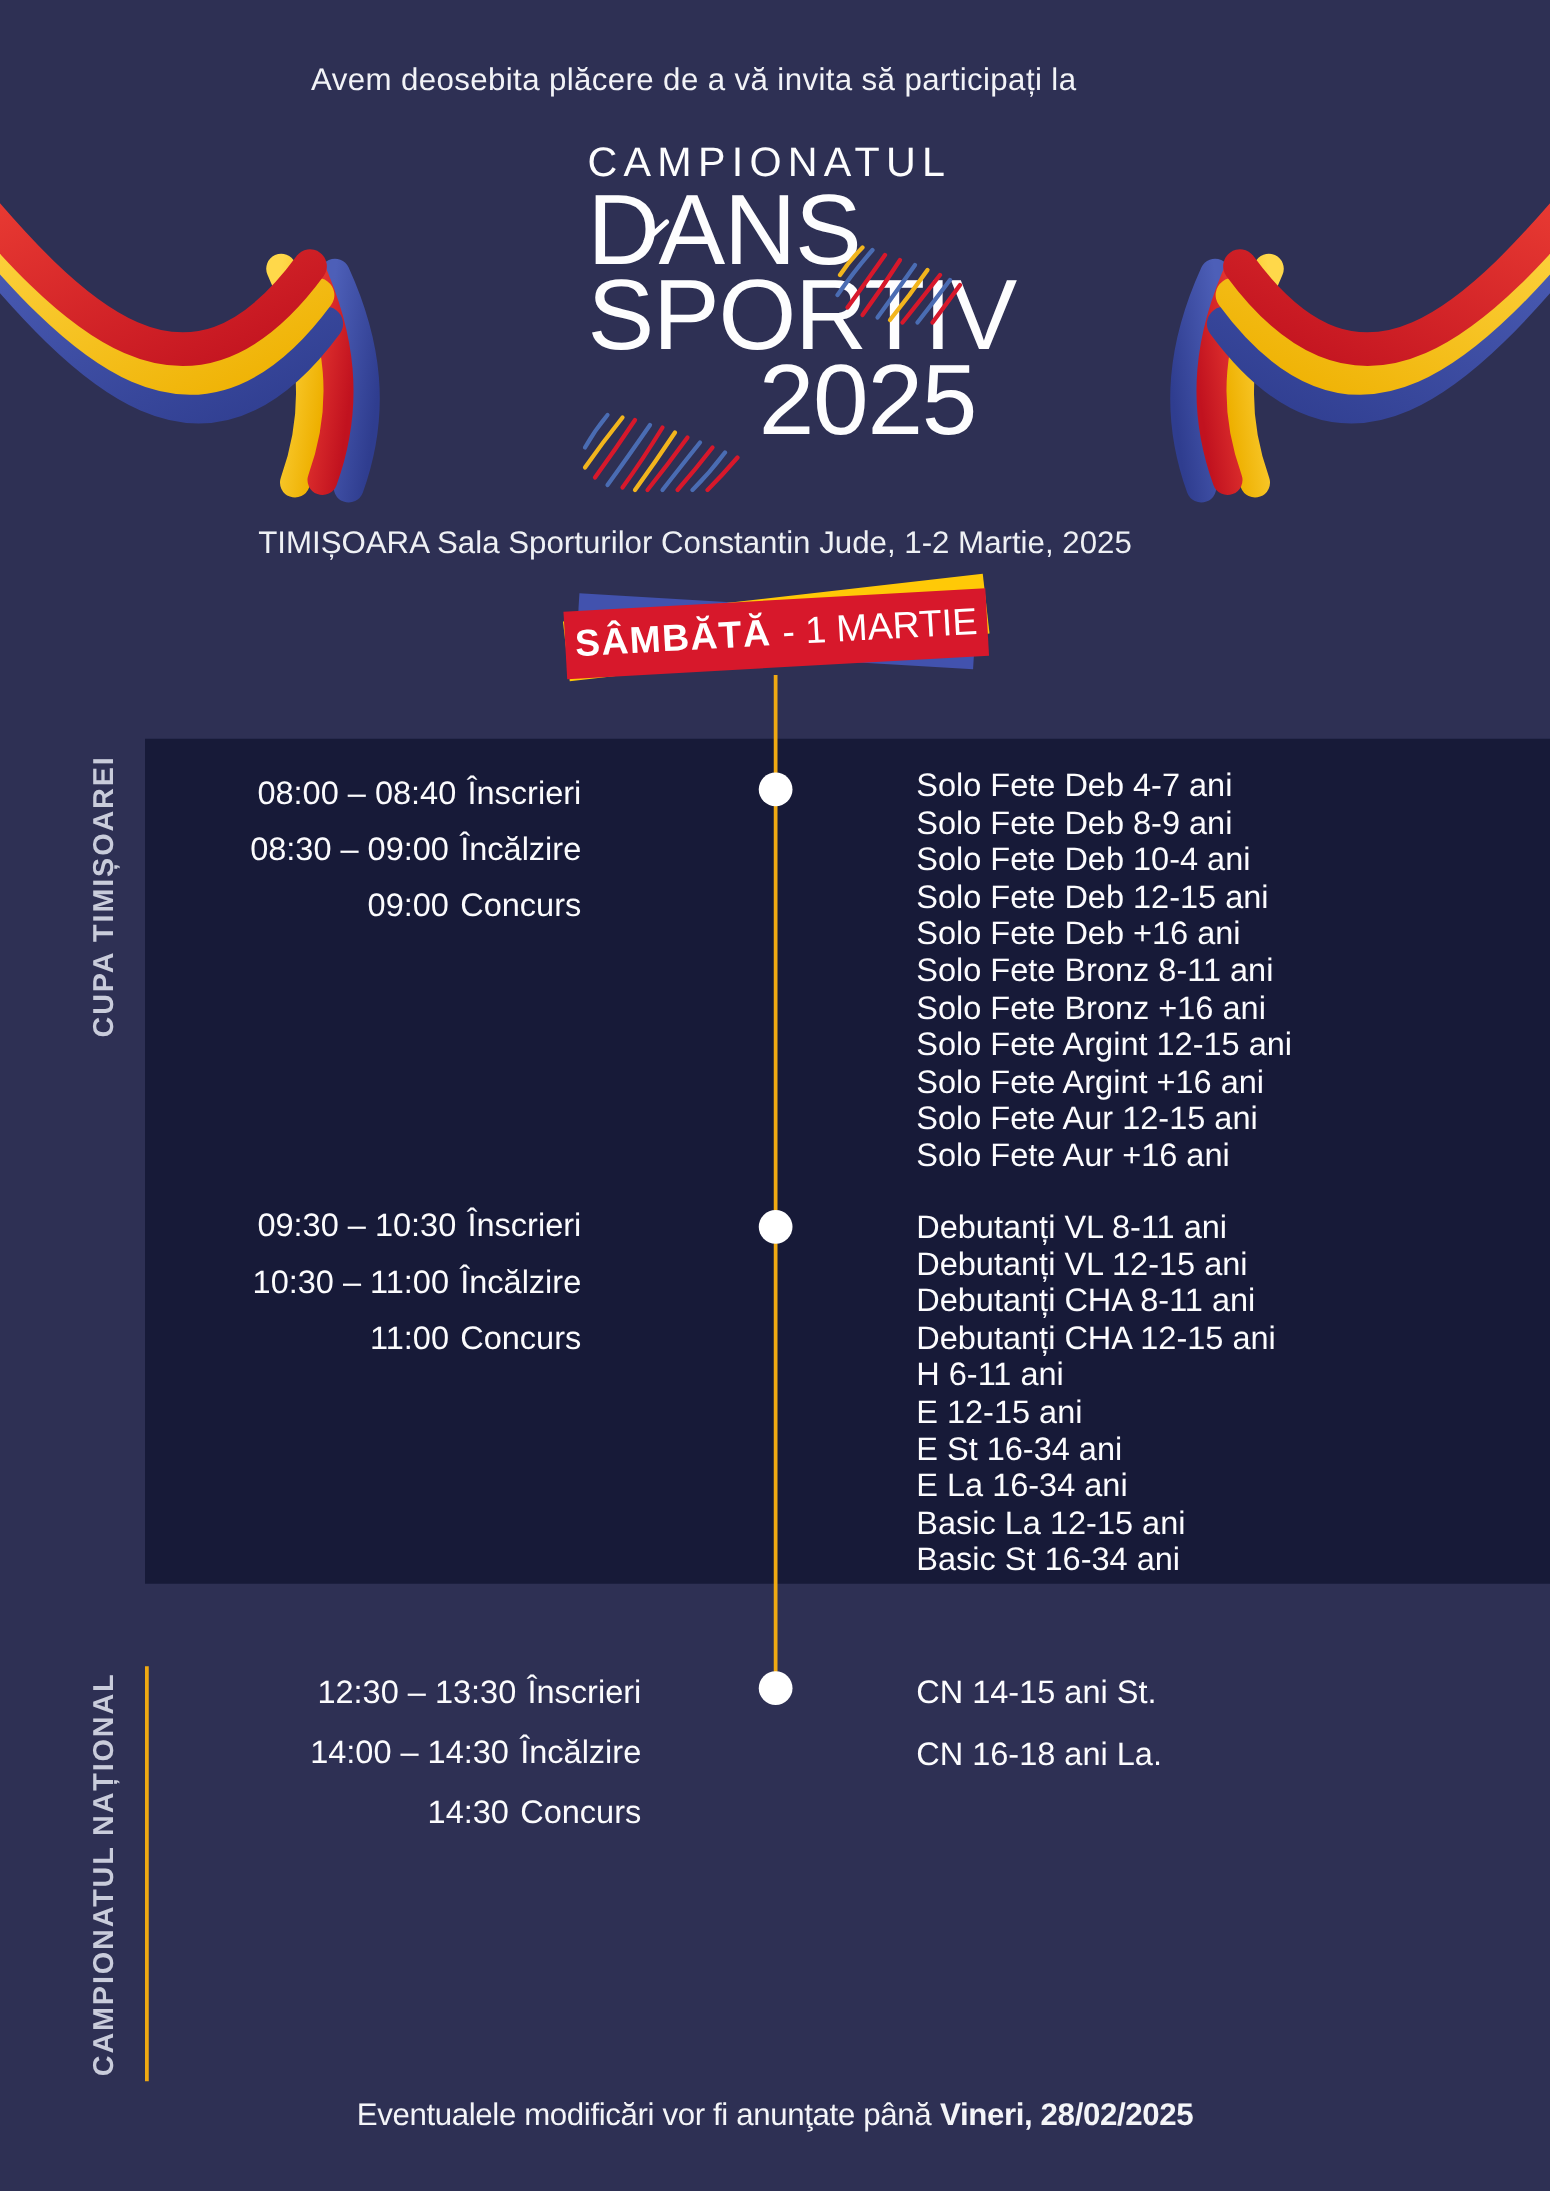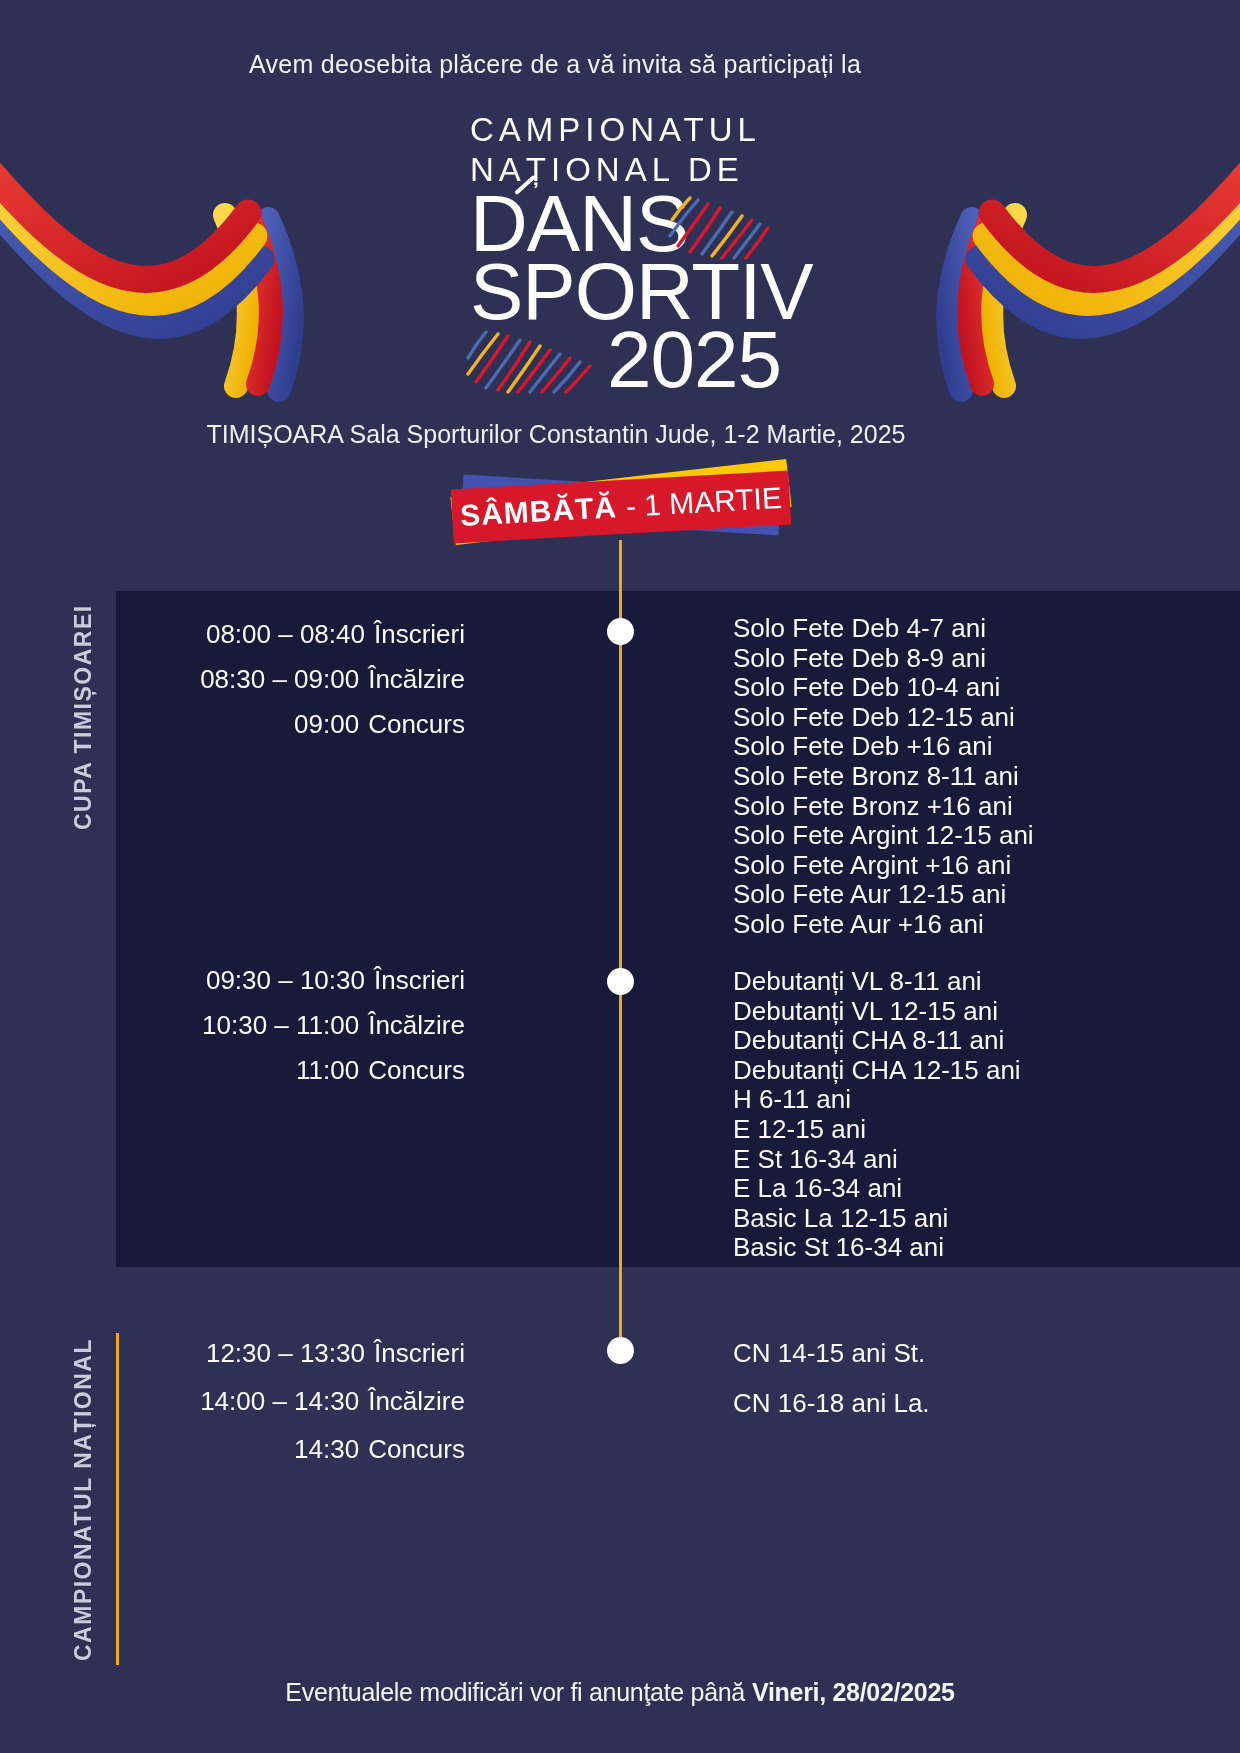--- a/index.html
+++ b/index.html
@@ -45,21 +45,21 @@
   .vlabel1 { left:68px; top:597px;  height:240px; width:30px; }
   .vlabel2 { left:68px; top:1332px; height:335px; width:30px; }
   .yline-short { left:116px; top:1333px; width:3px; height:332px; background:#f0a912; z-index:2; }
 
   
   .times { width:345px; left:120px; text-align:right; font-size:26px; color:#fbfbfd; z-index:2; }
   .time-row { line-height:31px; white-space:nowrap; }
   .time-row + .time-row { margin-top:14px; }
   .times3 .time-row + .time-row { margin-top:17px;text-align:right; }
   .time-row .activity { font-weight:400; margin-left:9px; }
-  .times1 { top:619px; } .times2 { top:965px; } .times3 { top:1338px; }
+  .times1 { top:619px; } .times2 { top:965px; } .times3 { top:1338px;padding-left:48px; }
 
   
   .cats { left:733px; font-size:26px; color:#fcfcfe; z-index:2; }
   .cats .cat-line { line-height:29.6px; white-space:nowrap; }
   .cats1 { top:614px; } .cats2 { top:967px; }
   .cats3 { top:1338px; } .cats3 .cat-line { line-height:30px; }
   .cats3 .cat-line + .cat-line { margin-top:20px; }
 
   
   .footer { top:1678px; left:0; width:1240px; text-align:center; font-size:25px;
@@ -109,21 +109,20 @@
       <path d="M -40 18 C 60 140 150 228 248 95" stroke="url(#gradB)" stroke-width="27" transform="translate(13,46)"></path>
       <path d="M -40 18 C 60 140 150 228 248 95" stroke="url(#gradY)" stroke-width="27" transform="translate(6,23)"></path>
       <path d="M -40 18 C 60 140 150 228 248 95" stroke="url(#gradR)" stroke-width="27"></path>
     </g>
   </svg>
 
   <div class="abs invite">Avem deosebita plăcere de a vă invita să participați la</div>
 
   <div class="abs title">
     <div class="small">CAMPIONATUL</div>
-    <div class="small">NAȚIONAL DE</div>
     <div class="big">DANS</div>
     <div class="big">SPORTIV</div>
     <div class="big year">2025</div>
   </div>
   <div class="abs dans-accent"></div>
 
   <svg class="abs slashes" style="left:668px; top:190px;" width="102" height="70" viewBox="0 0 102 70">
     <g fill="none" stroke-width="3.4" stroke-linecap="round">
       <path d="M 4 30 Q 12 18 22 8" stroke="#f2b51d"></path>
       <path d="M 2 46 Q 16 26 30 10" stroke="#4a6cb3"></path>

